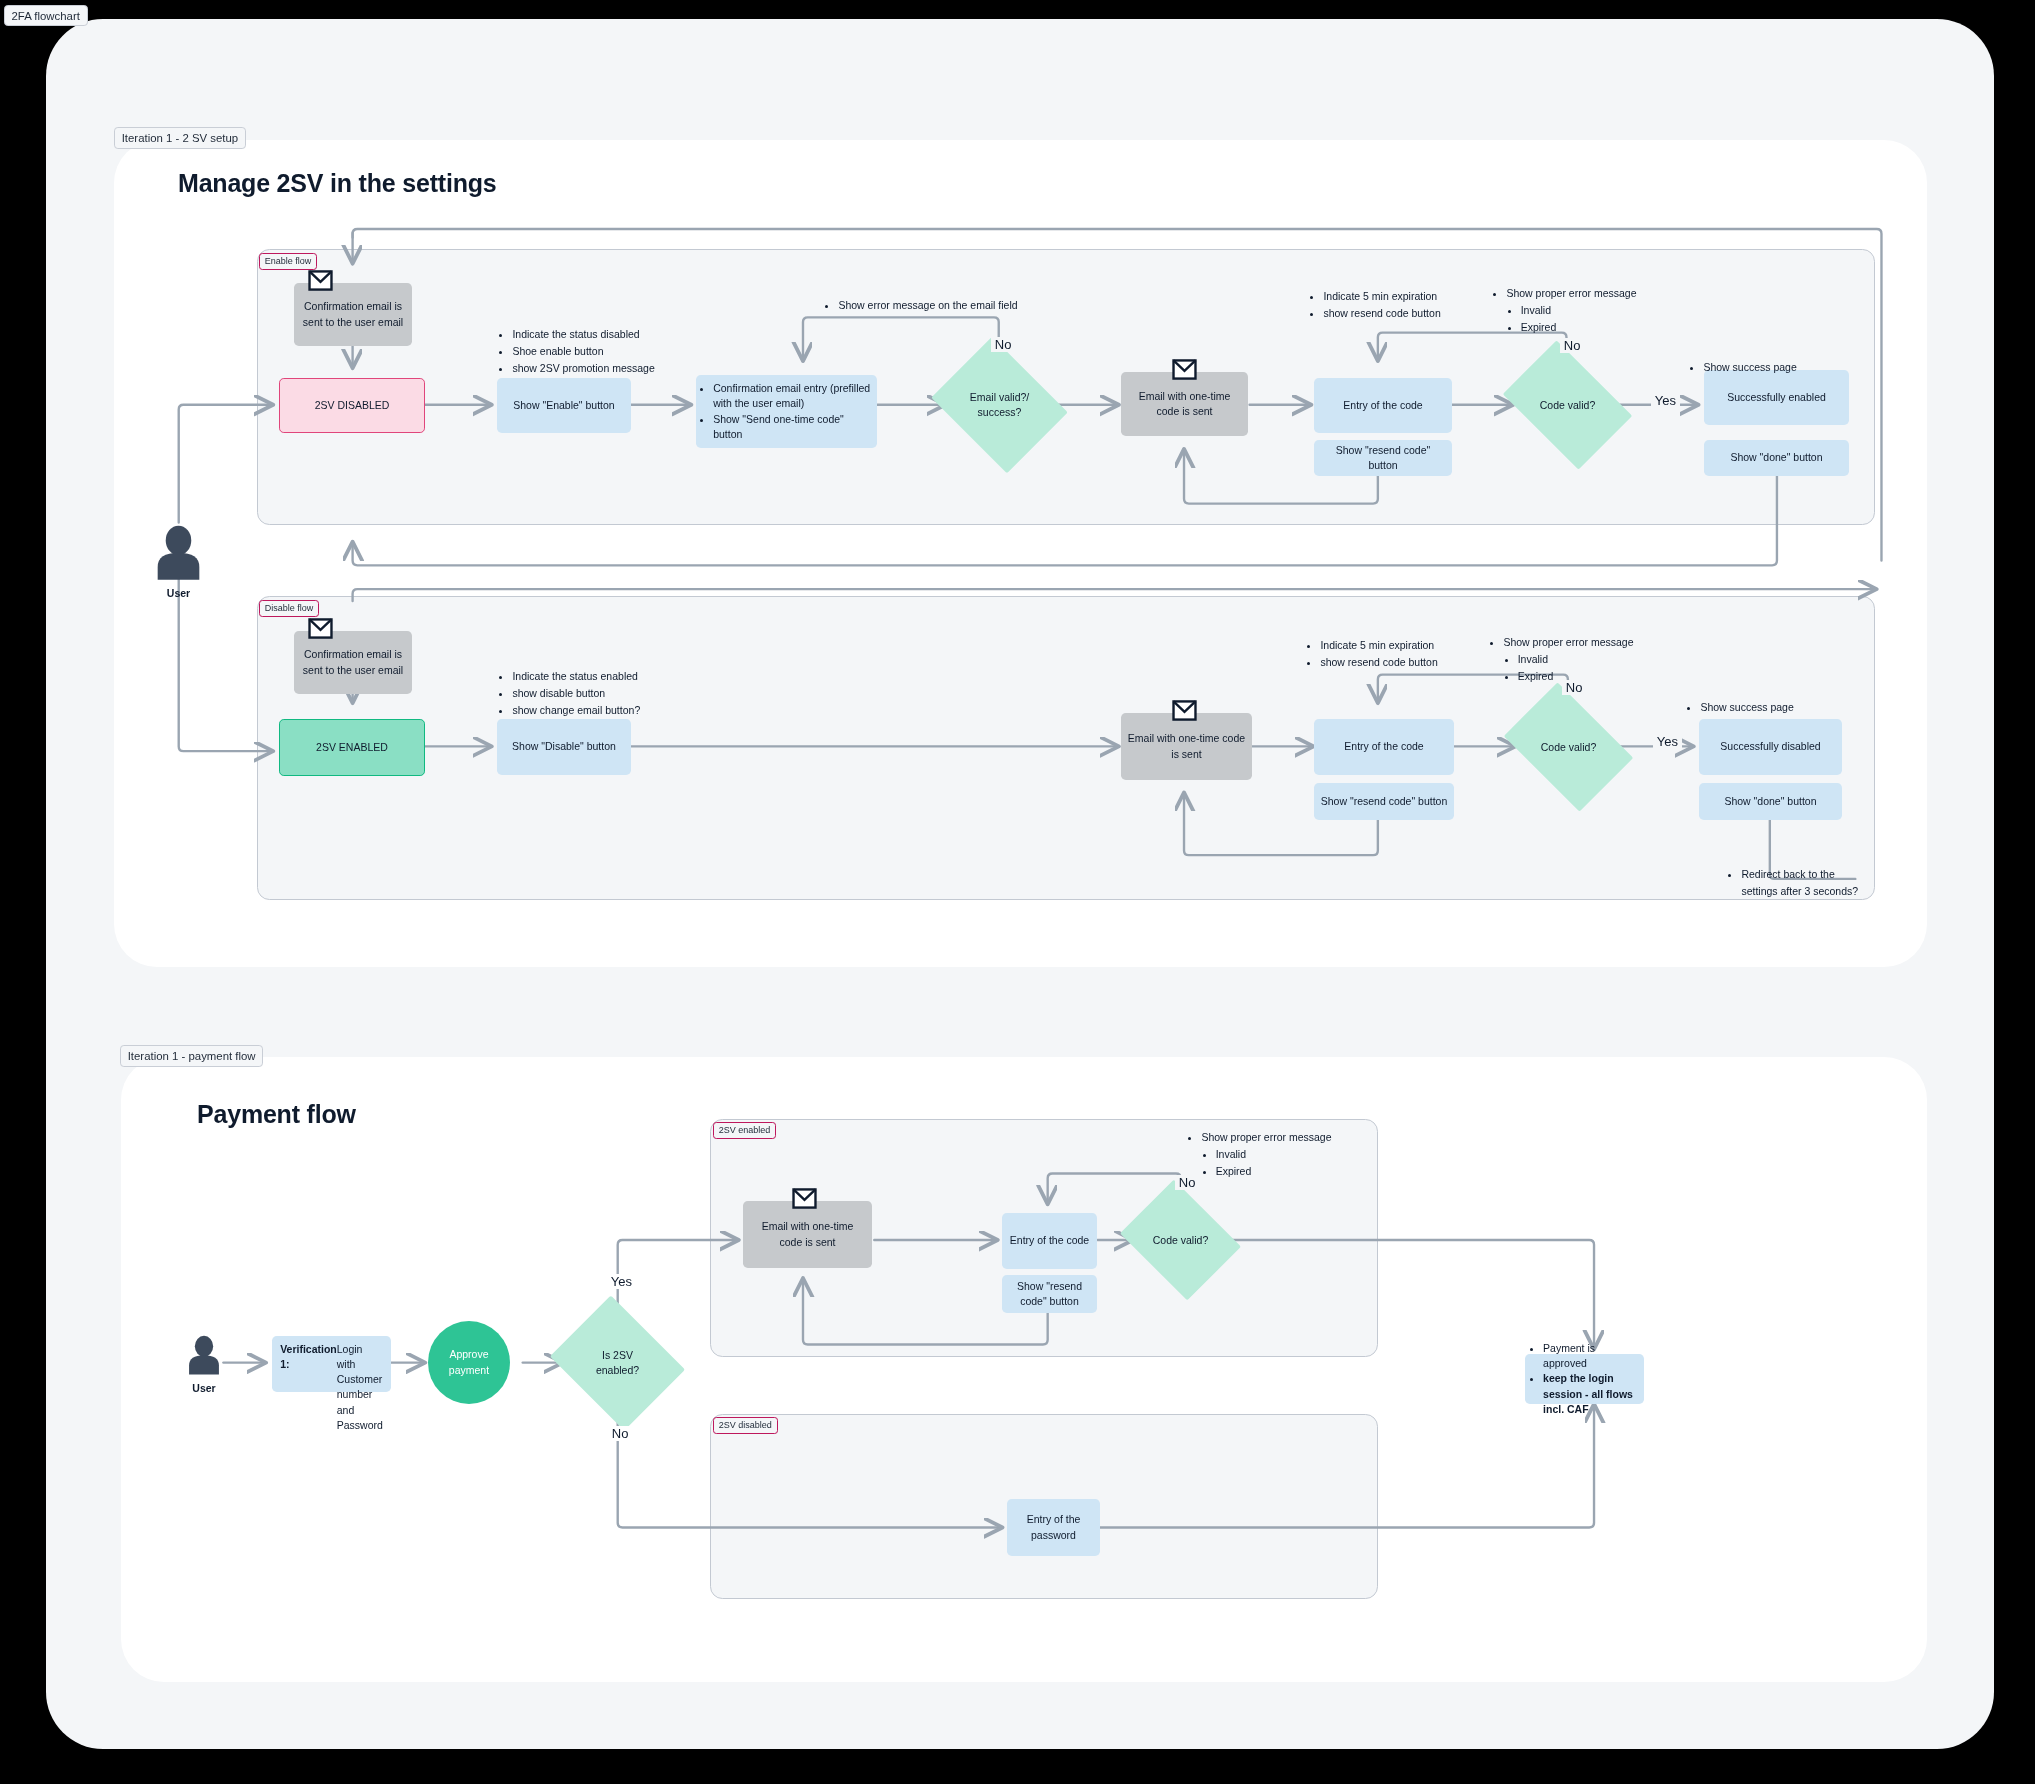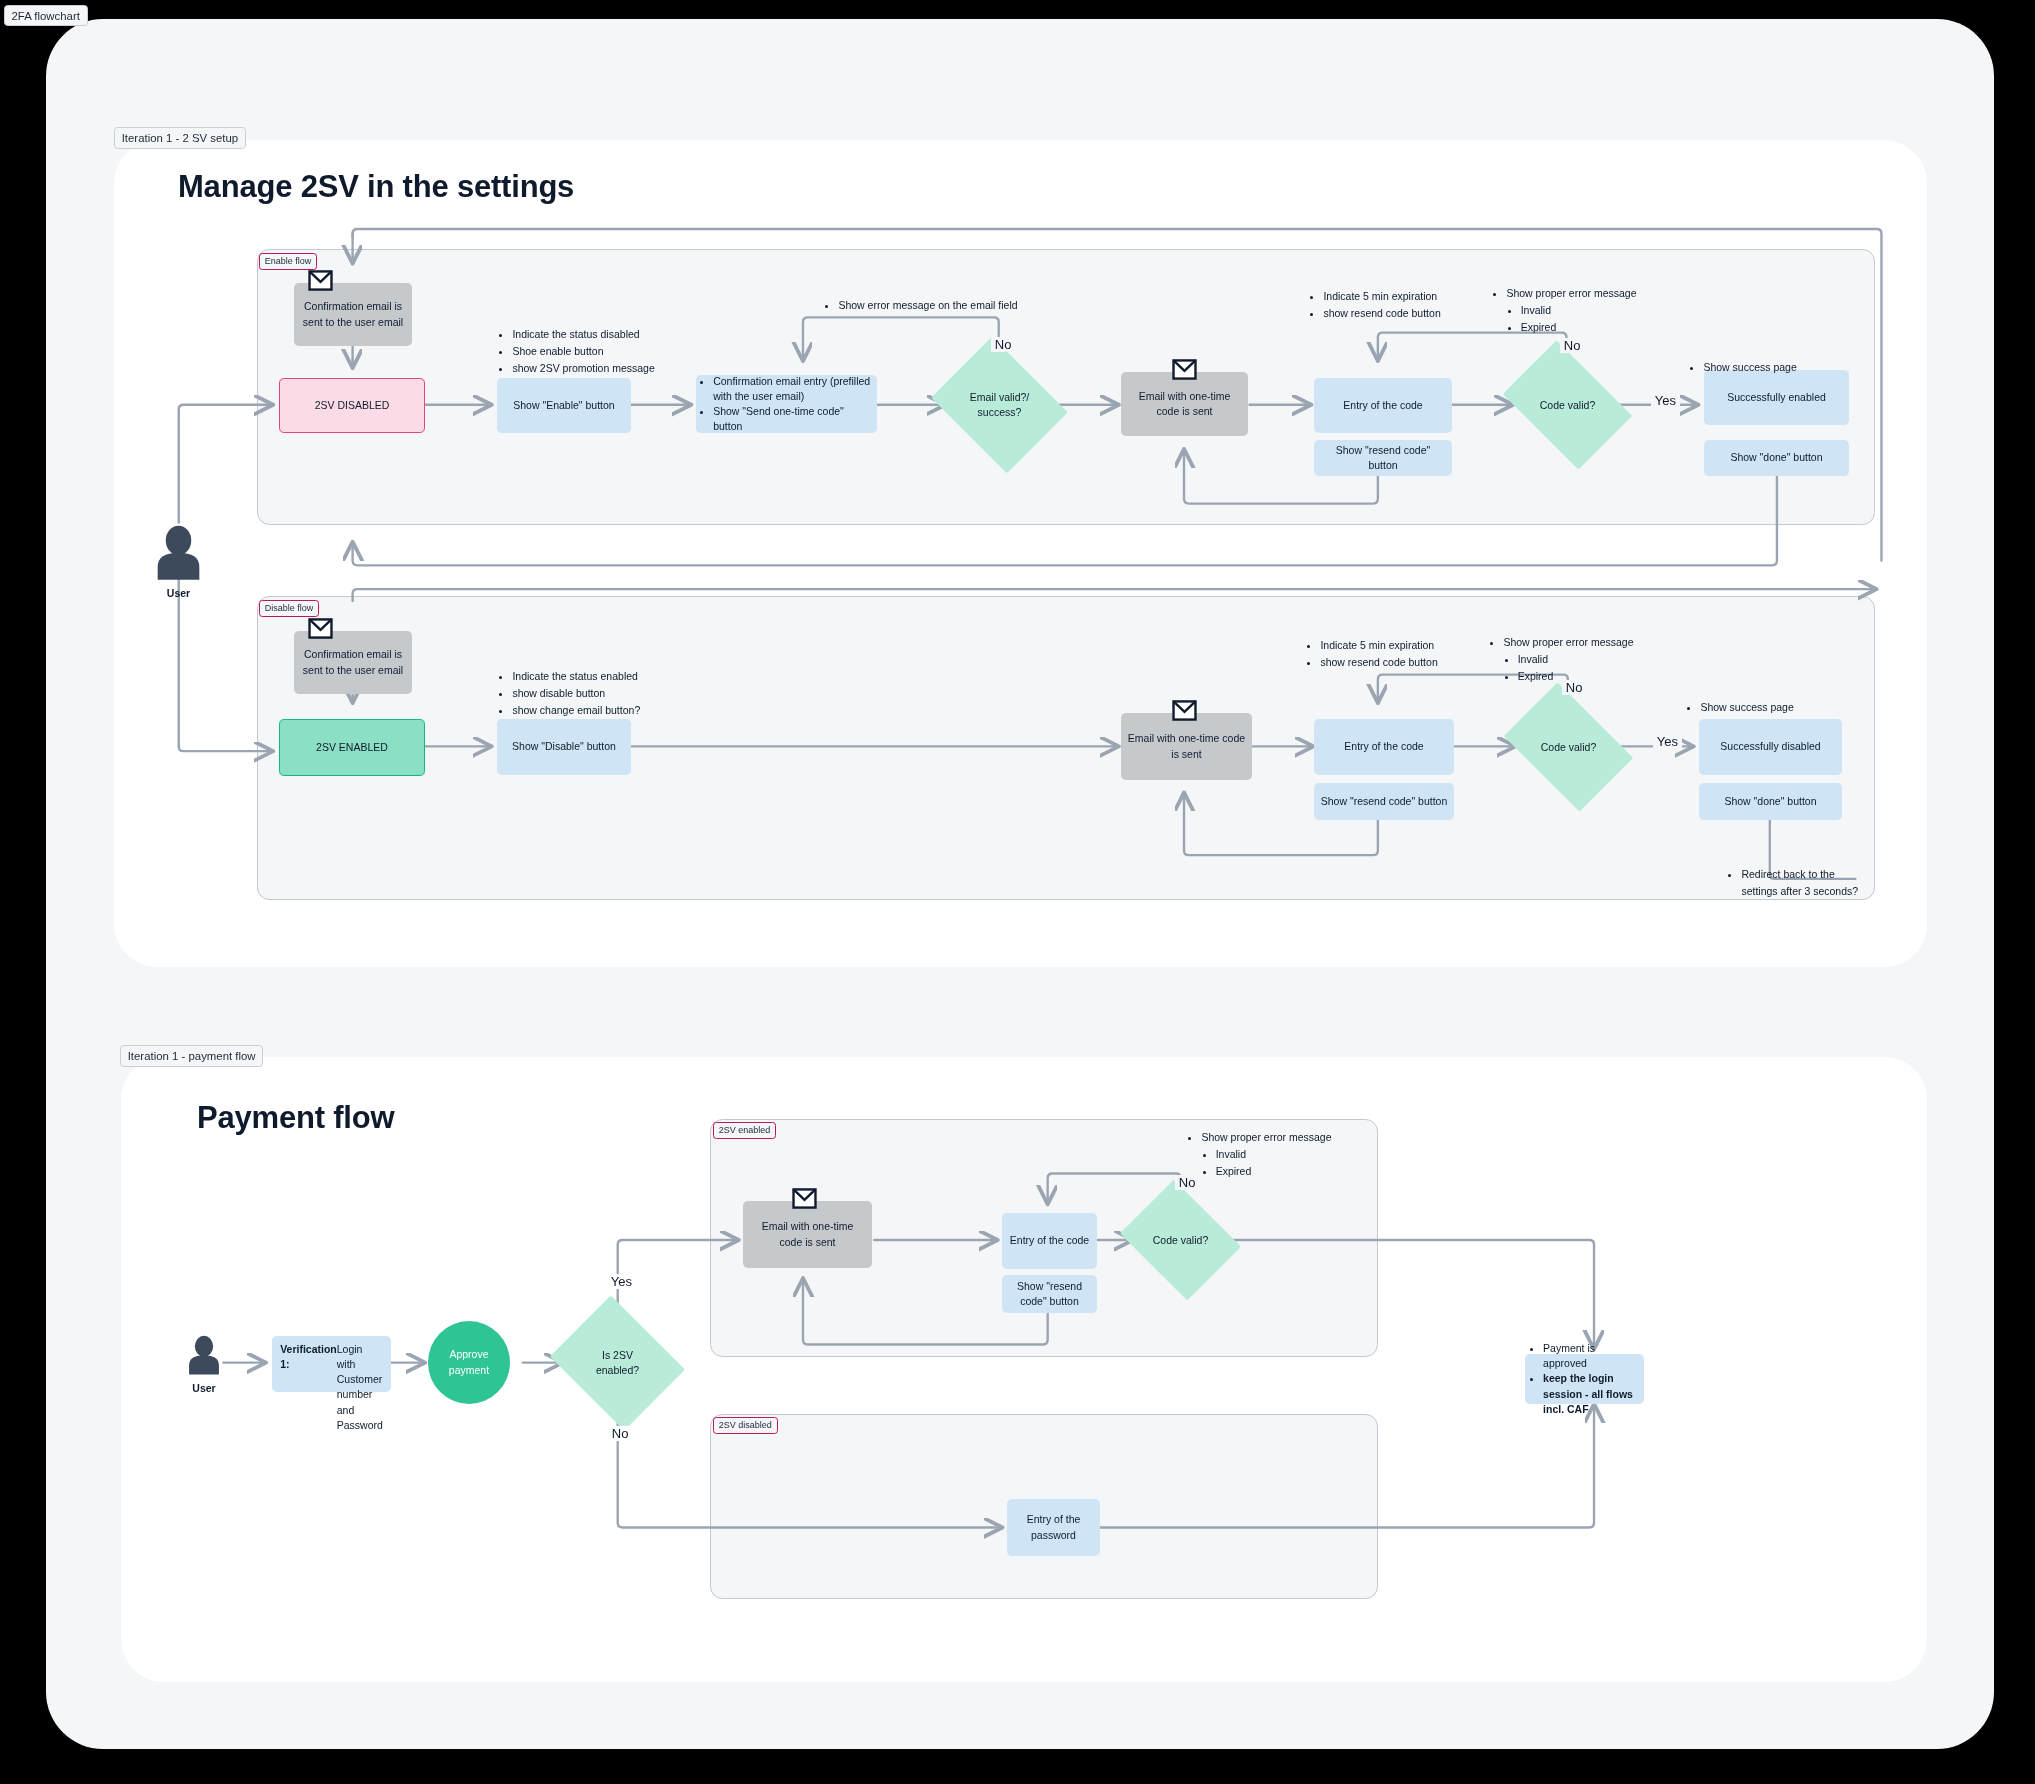--- a/index.html
+++ b/index.html
@@ -28,21 +28,21 @@
     position:absolute; background:#ffffff; border-radius:43px;
   }
   #section-2sv{ left:114px; top:140px; width:1813px; height:827px; }
   #section-pay{ left:121px; top:1057px; width:1806px; height:625px; }
 
   .section-tag{ position:absolute; z-index:40; }
   #tag-2sv{ left:114px; top:127px; }
   #tag-pay{ left:120px; top:1045px; }
 
   .section-title{
-    position:absolute; font-size:31px; font-weight:bold; color:#0f1b2d;
+    position:absolute; font-size:25px; font-weight:bold; color:#0f1b2d;
     letter-spacing:-0.2px; white-space:nowrap;
   }
   #title-2sv{ left:178px; top:169px; }
   #title-pay{ left:197px; top:1100px; }
 
   
   .group-box{
     position:absolute; background:#f4f6f8;
     border:1px solid #c3c9d2; border-radius:12.4px;
   }
@@ -258,21 +258,21 @@
   <ul>
     <li>Indicate the status disabled</li>
     <li>Shoe enable button</li>
     <li>show 2SV promotion message</li>
   </ul>
 </div>
 <div class="node blue" style="left:497px; top:378px; width:134px; height:55px;">
   <span>Show "Enable" button</span>
 </div>
 
-<div class="node blue left-al" style="left:696px; top:375px; width:181px; height:58px;">
+<div class="node blue left-al" style="left:696px; top:375px; width:181px; height:73px;">
   <ul>
     <li>Confirmation email entry (prefilled with the user email)</li>
     <li>Show "Send one-time code" button</li>
   </ul>
 </div>
 
 <div class="annot" style="left:827px; top:297px;">
   <ul>
       <li>Show error message on the email field</li>
     </ul>

